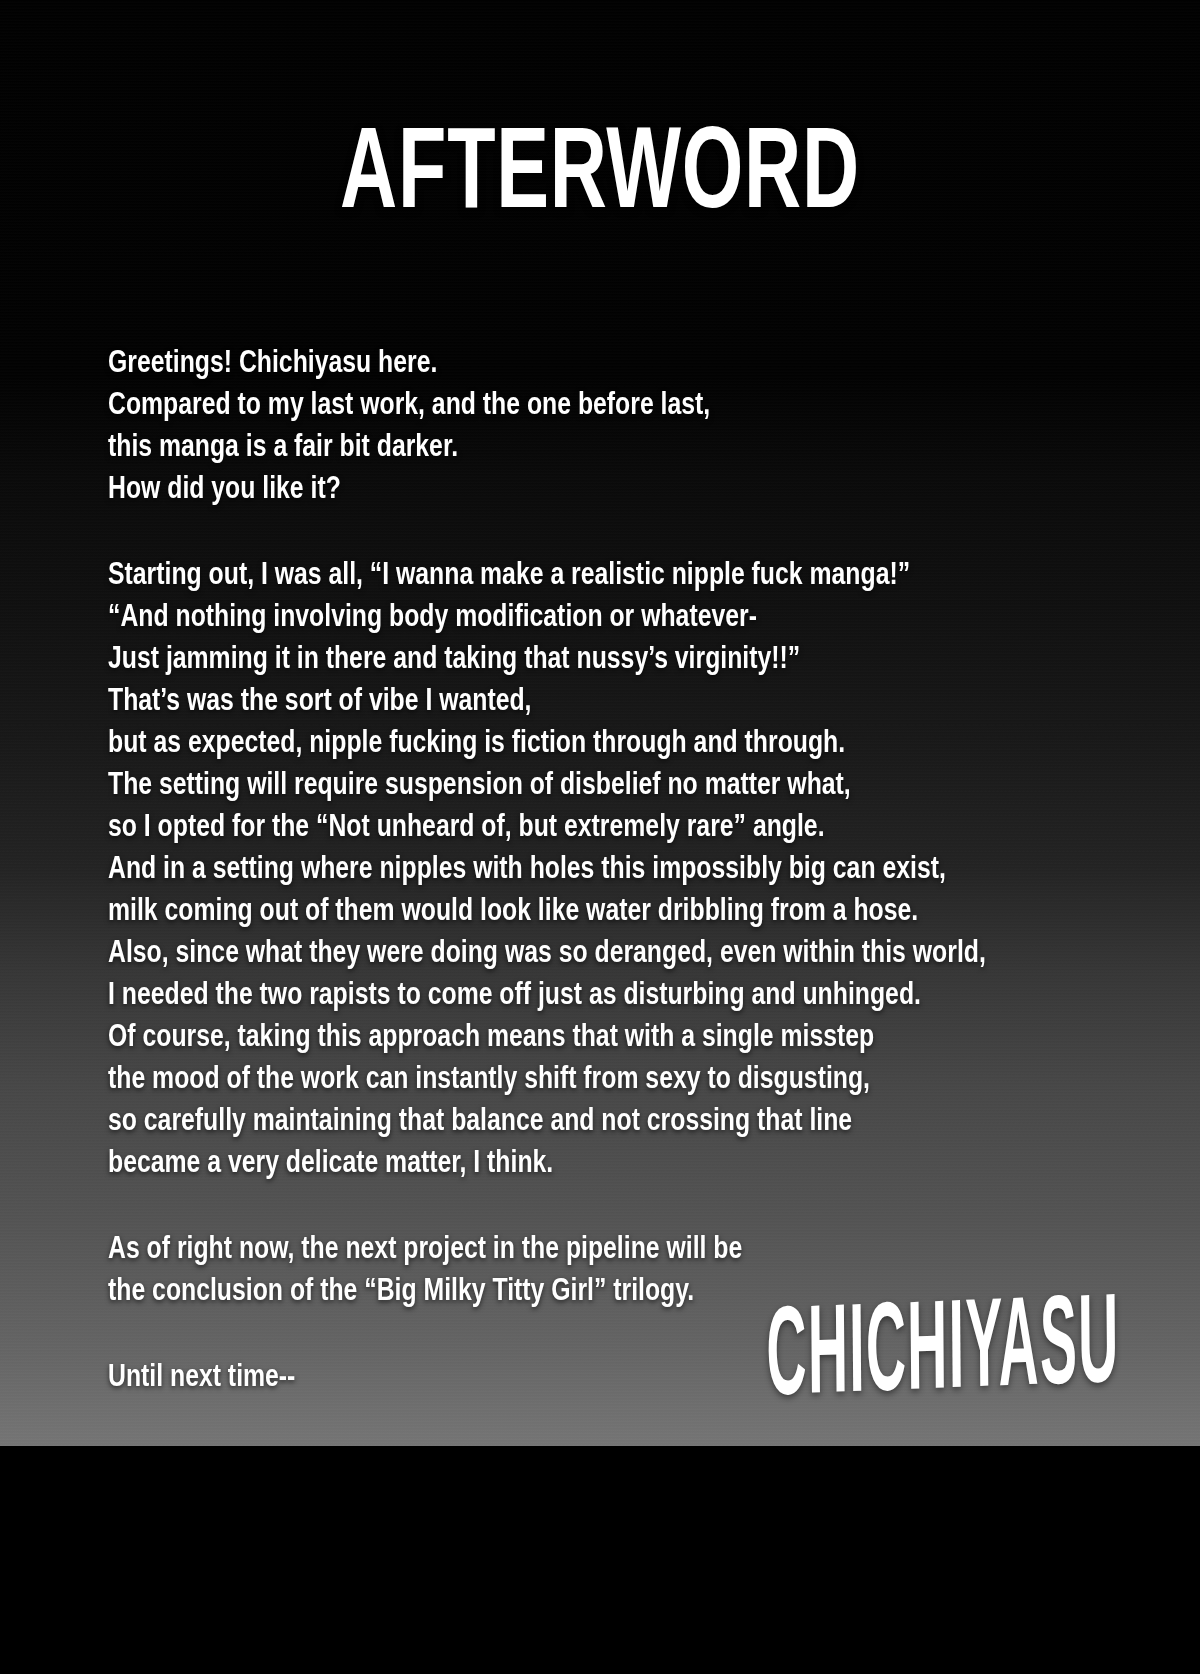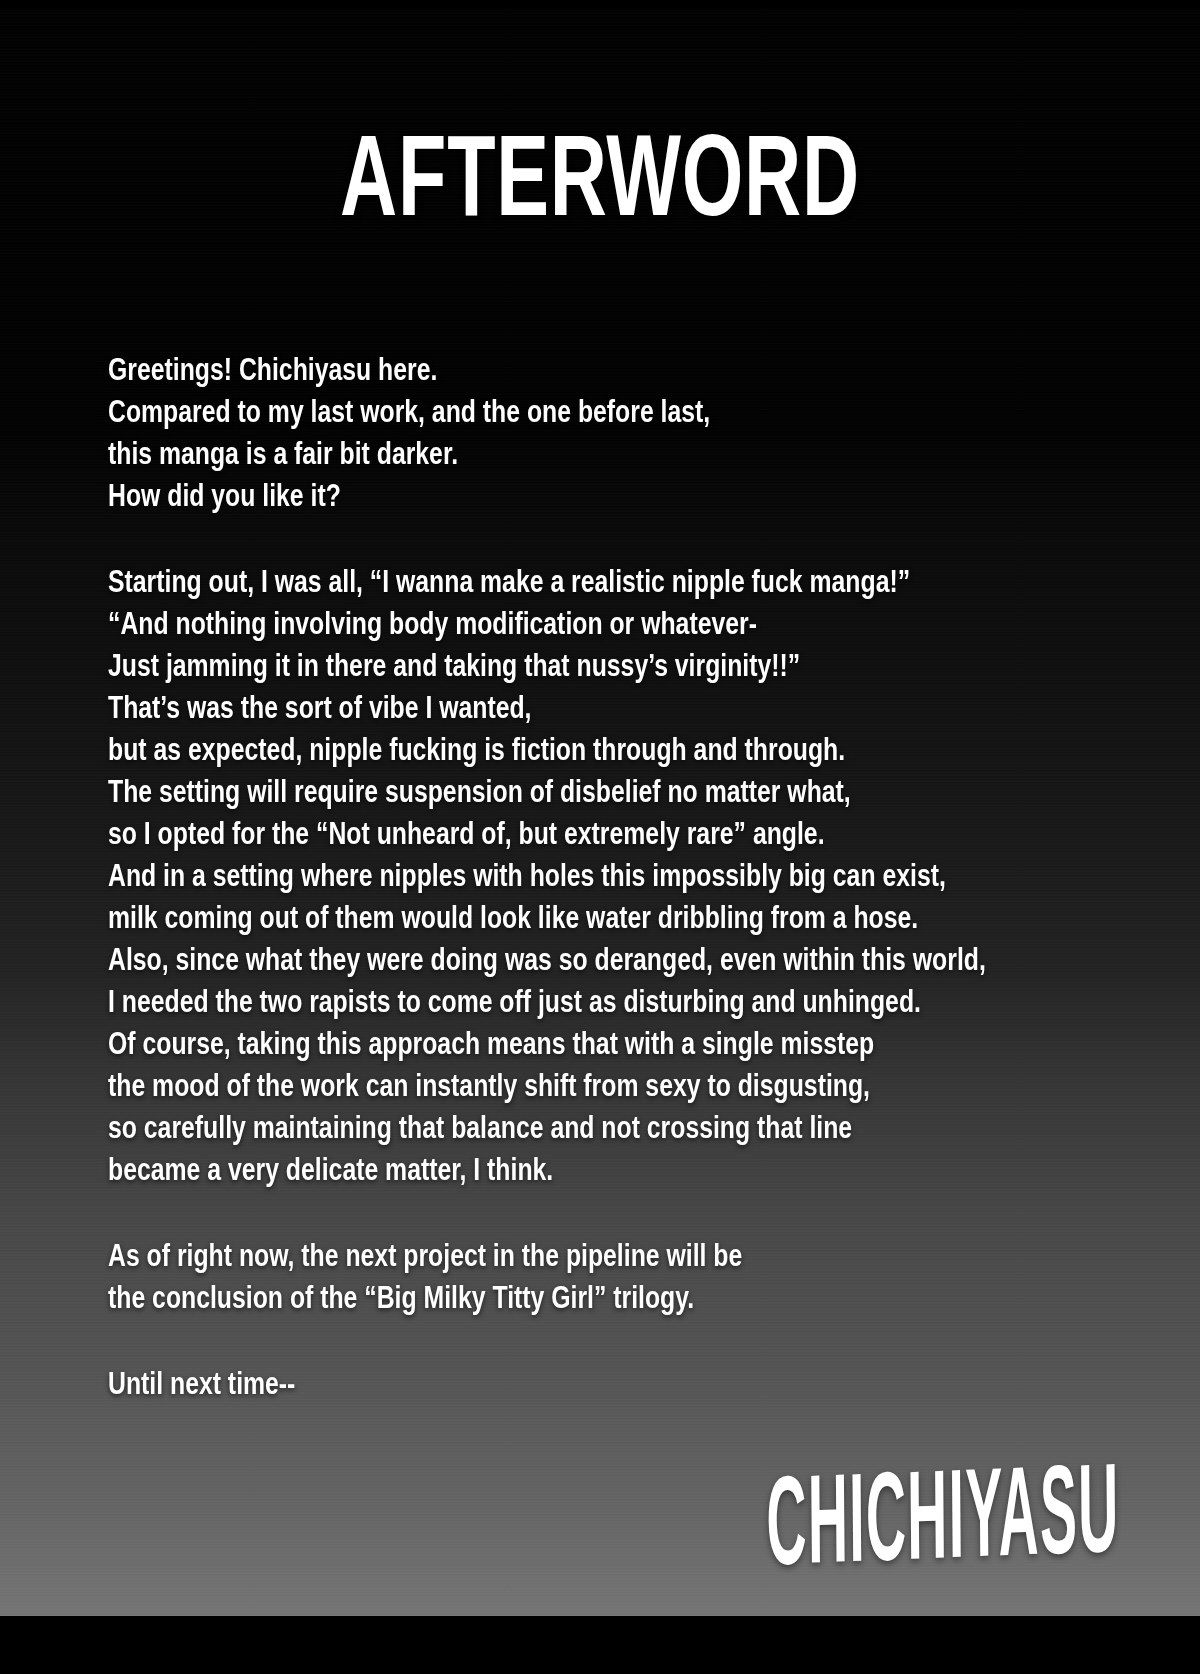--- a/index.html
+++ b/index.html
@@ -3,22 +3,22 @@
 <meta charset="utf-8">
 <style>
   html, body {
     margin: 0;
     padding: 0;
     background: #000;
   }
   .page {
     position: relative;
     width: 1200px;
-    height: 1608px;
-    margin: 8px auto;
+    height: 1446px;
+    margin: 0 auto;
     overflow: hidden;
     font-family: "Liberation Sans", sans-serif;
     color: var(--text-color, #ffffff);
     background:
       repeating-linear-gradient(
         0deg,
         rgba(255,255,255,0.012) 0px,
         rgba(255,255,255,0.012) 1px,
         rgba(0,0,0,0.012) 2px,
         rgba(0,0,0,0.012) 3px

